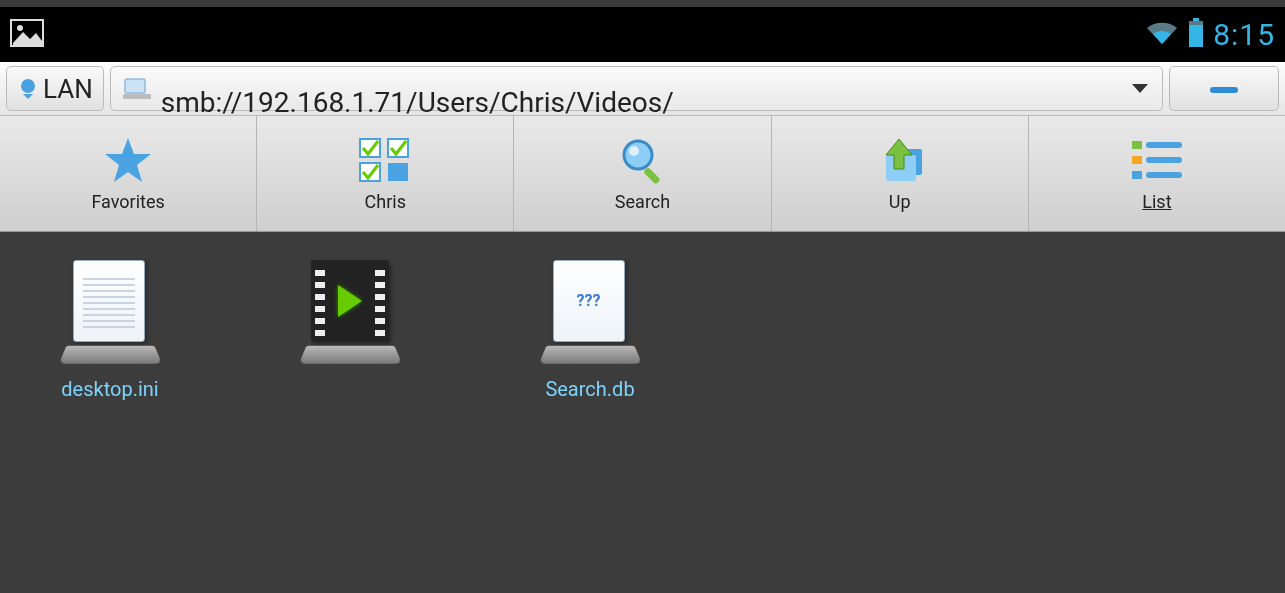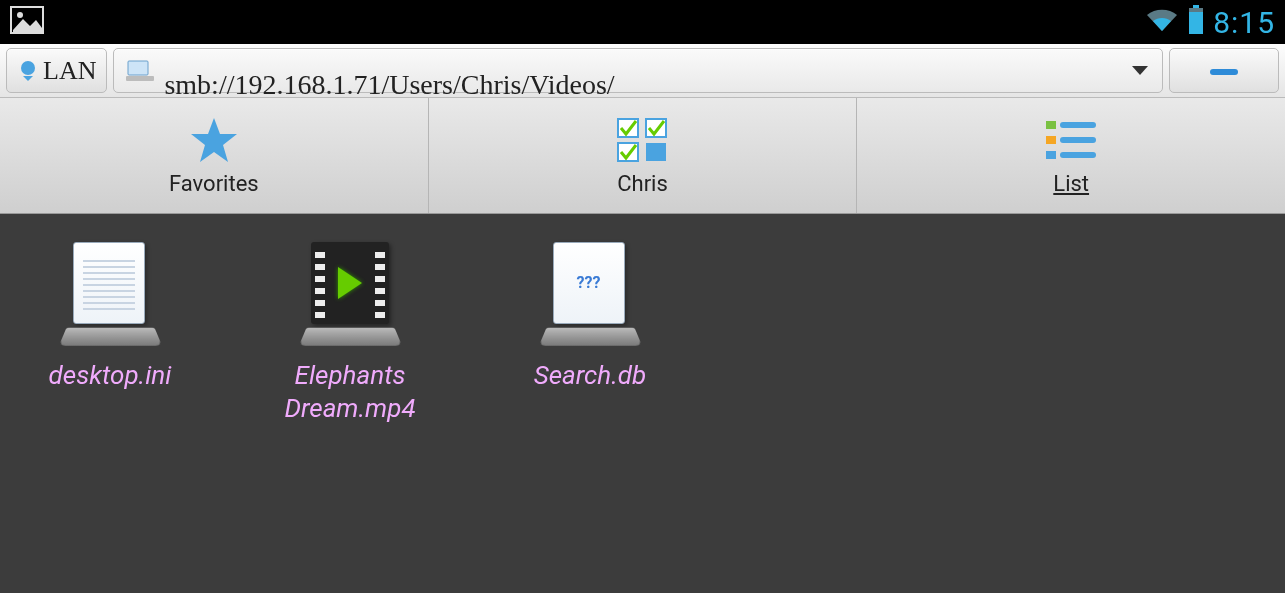--- a/index.html
+++ b/index.html
@@ -1,42 +1,42 @@
 <!DOCTYPE html>
 <html><head>
 <meta charset="utf-8">
 <style>
   * { box-sizing: border-box; margin: 0; padding: 0; }
   html, body { width: 1285px; height: 593px; overflow: hidden; font-family: Roboto, Arial, sans-serif; }
   body { background: #3a3a3a; display: flex; flex-direction: column; }
 
   
   .status-bar {
-    height: 44px;
+    height: 55px;
     background: #000;
     display: flex;
     align-items: center;
     justify-content: space-between;
     padding: 4px 10px;
     color: #33b5e5;
+    margin-top: 7px;
   }
   .status-left { display: flex; align-items: center; gap: 10px; }
   .status-right { display: flex; align-items: center; gap: 8px; }
   .status-time { font-size: 30px; color: #33b5e5; letter-spacing: 1px; }
 
   
   .address-bar {
     height: 54px;
     background: linear-gradient(#fdfdfd, #e5e5e5);
     display: flex;
     align-items: stretch;
     gap: 6px;
     padding: 4px 6px;
     border-bottom: 1px solid #bbb;
-    font-family: Liberation Serif, serif;
   }
   .lan-btn {
     display: flex;
     align-items: center;
     gap: 4px;
     background: linear-gradient(#fafafa,#e0e0e0);
     border: 1px solid #bbb;
     border-radius: 5px;
     padding: 0 10px;
     font-size: 26px;
@@ -76,21 +76,21 @@
     border-bottom: 1px solid #999;
   }
   .tool-btn {
     flex: 1;
     display: flex;
     flex-direction: column;
     align-items: center;
     justify-content: center;
     border-right: 1px solid #b5b5b5;
     gap: 6px;
-    font-size: 22px;
+    font-size: 18px;
     color: #222;
   }
   .tool-btn:last-child { border-right: none; text-decoration: underline; }
   .tool-icon { height: 50px; display: flex; align-items: center; justify-content: center; }
 
   
   .files {
     flex: 1;
     background: #3c3c3c;
     padding: 25px 20px;
@@ -100,21 +100,21 @@
   }
   .file {
     width: 180px;
     display: flex;
     flex-direction: column;
     align-items: center;
     gap: 10px;
     text-align: center;
   }
   .file-icon { width: 110px; height: 110px; display:flex; align-items:center; justify-content:center; }
-  .file-label { color: #f0abfc; font-size: 26px; line-height: 1.25; font-style: italic; }
+  .file-label { color: #7dd3fc; font-size: 20px; line-height: 1.25; }
 
   
   .doc-stand {
     width: 95px; height: 105px; position: relative;
   }
   .doc-paper {
     width: 72px; height: 82px; background: linear-gradient(#fff,#eef3f8);
     border: 1px solid #9ab; border-radius: 3px; position:absolute; top:0; left:10px;
     box-shadow: 2px 2px 4px rgba(0,0,0,.3);
     display:flex; align-items:center; justify-content:center;
@@ -224,21 +224,41 @@
         <rect x="30" y="2" width="20" height="18" fill="#fff" stroke="#4aa3e0" stroke-width="2"></rect>
         <path d="M33 11 L38 17 L48 4" fill="none" stroke="#6c0" stroke-width="3"></path>
         <rect x="2" y="26" width="20" height="18" fill="#fff" stroke="#4aa3e0" stroke-width="2"></rect>
         <path d="M5 35 L10 41 L20 28" fill="none" stroke="#6c0" stroke-width="3"></path>
         <rect x="30" y="26" width="20" height="18" fill="#4aa3e0"></rect>
       </svg>
     </div>
     <span>Chris</span>
   </div>
 
-
+  <div class="tool-btn">
+    <div class="tool-icon">
+      <svg width="50" height="50" viewBox="0 0 50 50">
+        <circle cx="20" cy="20" r="14" fill="#8ecdf5" stroke="#3a8bc8" stroke-width="3"></circle>
+        <circle cx="16" cy="16" r="5" fill="#fff" opacity="0.7"></circle>
+        <rect x="30" y="32" width="18" height="7" rx="3" transform="rotate(45 30 32)" fill="#7ac142"></rect>
+      </svg>
+    </div>
+    <span>Search</span>
+  </div>
+
+  <div class="tool-btn">
+    <div class="tool-icon">
+      <svg width="56" height="50" viewBox="0 0 56 50">
+        <rect x="20" y="14" width="30" height="26" fill="#4aa3e0" rx="2"></rect>
+        <rect x="14" y="20" width="30" height="26" fill="#8ecdf5" rx="2"></rect>
+        <path d="M27 4 L14 20 L22 20 L22 34 L32 34 L32 20 L40 20 Z" fill="#7ac142" stroke="#4a8a1a" stroke-width="1"></path>
+      </svg>
+    </div>
+    <span>Up</span>
+  </div>
 
 
   <div class="tool-btn">
     <div class="tool-icon">
       <svg width="54" height="42" viewBox="0 0 54 42">
         <rect x="2" y="2" width="10" height="8" fill="#7ac142"></rect>
         <rect x="16" y="3" width="36" height="6" rx="3" fill="#4aa3e0"></rect>
         <rect x="2" y="17" width="10" height="8" fill="#f5a623"></rect>
         <rect x="16" y="18" width="36" height="6" rx="3" fill="#4aa3e0"></rect>
         <rect x="2" y="32" width="10" height="8" fill="#4aa3e0"></rect>
@@ -266,21 +286,20 @@
 
   <div class="file">
     <div class="file-icon">
       <div class="doc-stand">
         <div class="vid-frame">
             <div class="play-tri"></div>
           </div>
         <div class="doc-base"></div>
       </div>
     </div>
-    <div class="file-label">Elephants Dream.mp4</div>
   </div>
 
   <div class="file">
     <div class="file-icon">
       <div class="doc-stand">
         <div class="doc-paper">???</div>
         <div class="doc-base"></div>
       </div>
     </div>
     <div class="file-label">Search.db</div>

